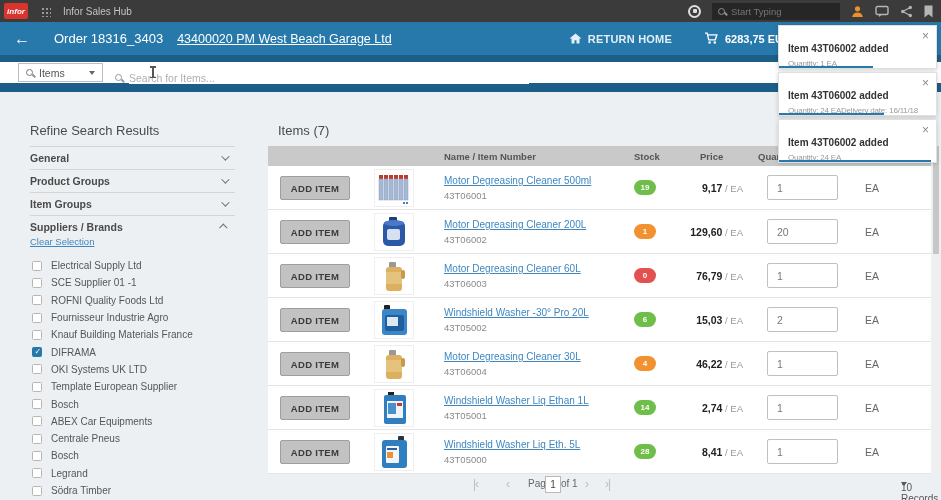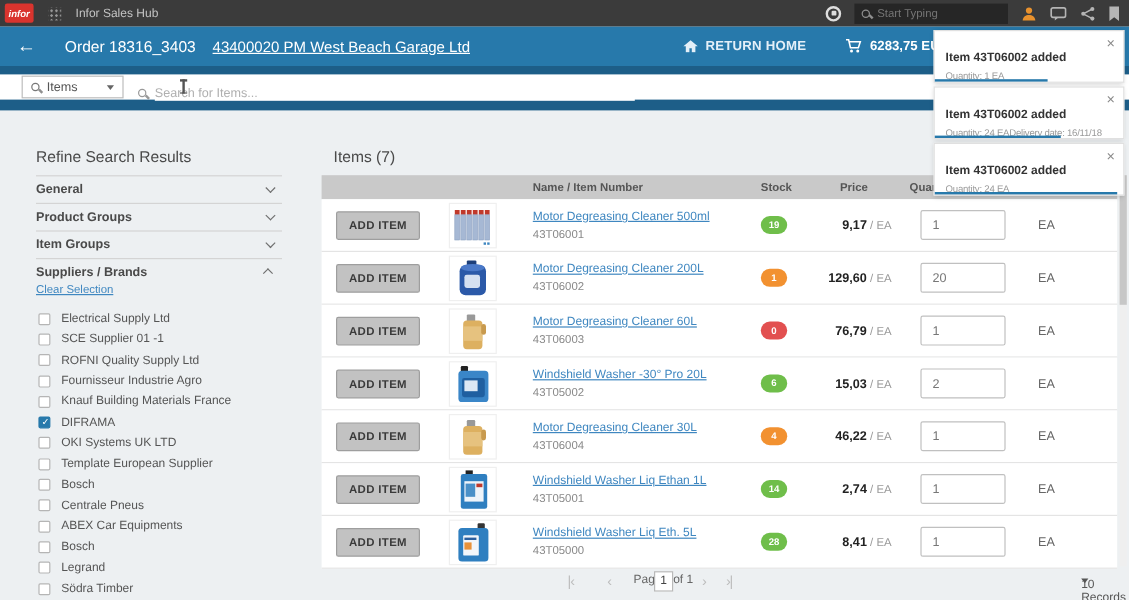--- a/index.html
+++ b/index.html
@@ -204,21 +204,21 @@
     <span class="sup-label">Electrical Supply Ltd</span>
   </div>
 
   <div class="sup-row">
     <span class="cbx"></span>
     <span class="sup-label">SCE Supplier 01 -1</span>
   </div>
 
   <div class="sup-row">
     <span class="cbx"></span>
-    <span class="sup-label">ROFNI Quality Supply Ltd</span>
+    <span class="sup-label">ROFNI Quality Foods Ltd</span>
   </div>
 
   <div class="sup-row">
     <span class="cbx"></span>
     <span class="sup-label">Fournisseur Industrie Agro</span>
   </div>
 
   <div class="sup-row">
     <span class="cbx"></span>
     <span class="sup-label">Knauf Building Materials France</span>
@@ -239,26 +239,26 @@
     <span class="sup-label">Template European Supplier</span>
   </div>
 
   <div class="sup-row">
     <span class="cbx"></span>
     <span class="sup-label">Bosch</span>
   </div>
 
   <div class="sup-row">
     <span class="cbx"></span>
+    <span class="sup-label">ABEX Car Equipments</span>
+  </div>
+
+  <div class="sup-row">
+    <span class="cbx"></span>
     <span class="sup-label">Centrale Pneus</span>
-  </div>
-
-  <div class="sup-row">
-    <span class="cbx"></span>
-    <span class="sup-label">ABEX Car Equipments</span>
   </div>
 
   <div class="sup-row">
     <span class="cbx"></span>
     <span class="sup-label">Bosch</span>
   </div>
 
   <div class="sup-row">
     <span class="cbx"></span>
     <span class="sup-label">Legrand</span>

